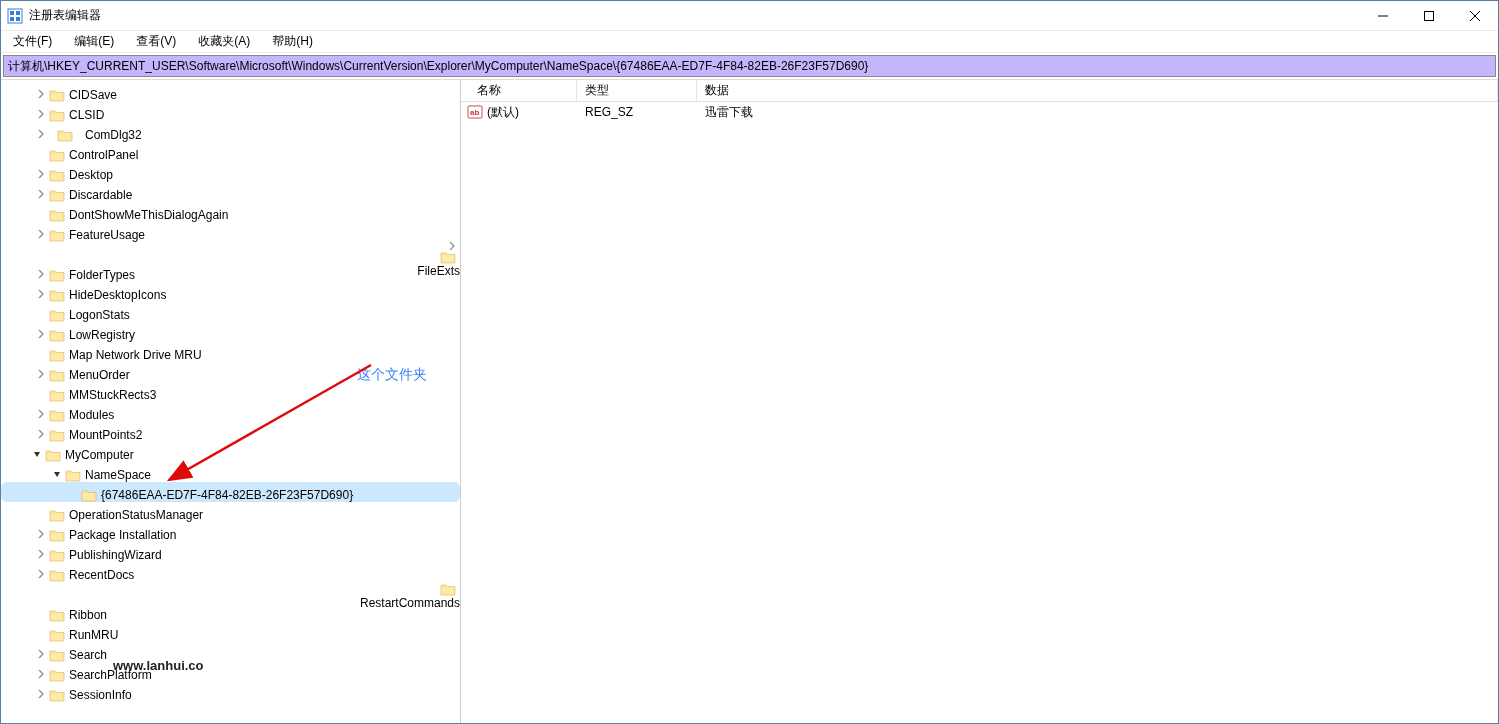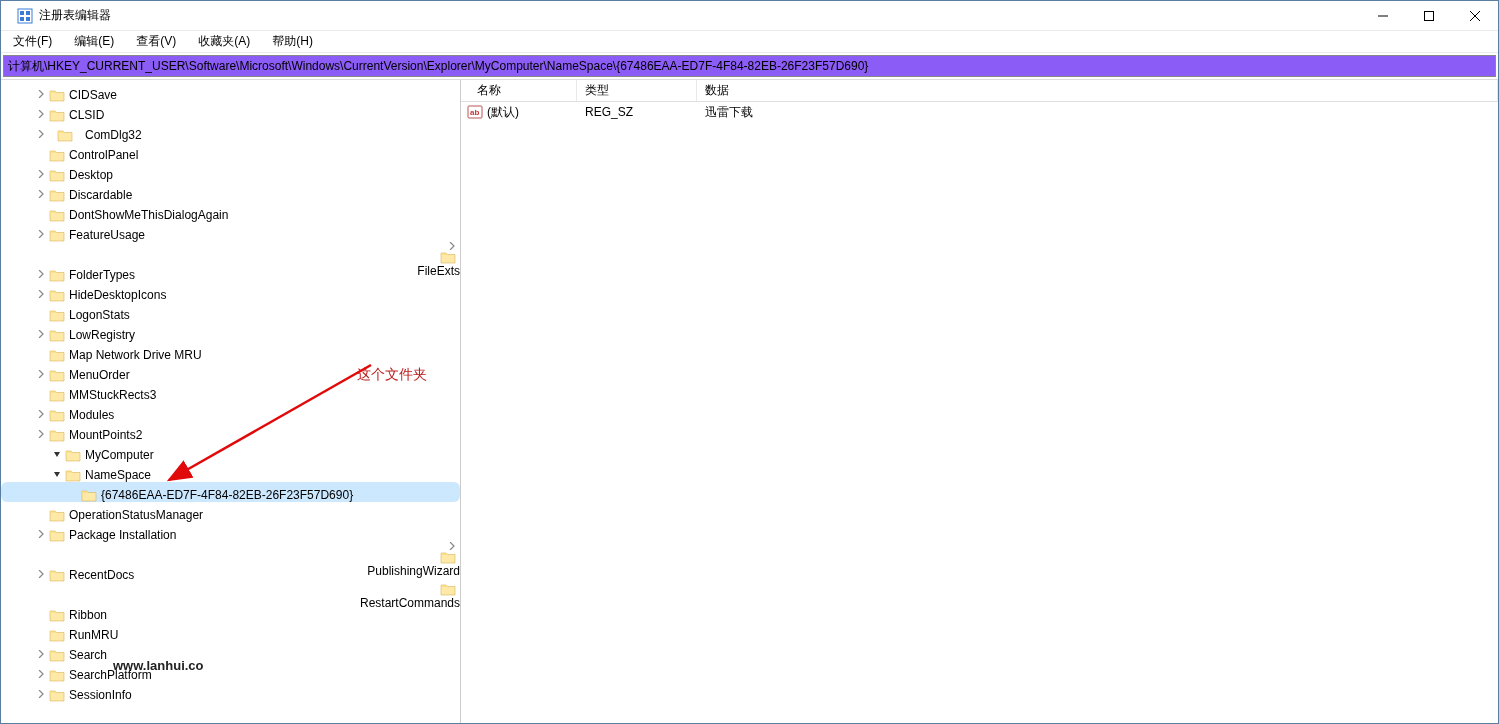--- a/index.html
+++ b/index.html
@@ -19,21 +19,21 @@
     display: flex;
     flex-direction: column;
     border: 1px solid #5a7ea0;
   }
   
   .title-bar {
     height: 30px;
     background: #fff;
     display: flex;
     align-items: center;
-    padding-left: 16px;
+    padding-left: 6px;
     border-bottom: 1px solid #eaeaea;
   }
   .title-icon {
     width: 16px; height: 16px;
     margin-right: 6px;
   }
   .title-text { flex: 1; font-size: 12px; }
   .win-controls { display: flex; height: 100%; }
   .win-btn {
     width: 46px;
@@ -53,21 +53,21 @@
   }
   .menu-item { cursor: pointer; padding: 2px 4px; }
   
   .address-bar {
     height: 22px;
     border: 1px solid #888;
     margin: 2px;
     display: flex; align-items: center;
     padding: 0 4px;
     font-size: 12px;
-    background: #8b5cf6;
+    background: #c4b5fd;
   }
   
   .main {
     flex: 1;
     display: flex;
     overflow: hidden;
     border-top: 1px solid #ddd;
   }
   .tree-pane {
     width: 460px;
@@ -144,21 +144,21 @@
   .list-header .col-data { flex: 1; }
   
   .annotation {
     position: absolute;
     pointer-events: none;
     z-index: 50;
   }
   .annotation-text {
     position: absolute;
     font-size: 14px;
-    color: #b91c1c;
+    color: #3b82f6;
   }
   .watermark {
     position: absolute;
     font-size: 13px;
     color: #222;
     font-weight: bold;
     pointer-events: none;
   }
   
   .tree-pane::-webkit-scrollbar { width: 16px; }
@@ -388,40 +388,40 @@
             <span class="expander">
               <svg width="8" height="8" viewBox="0 0 8 8">
                 <path d="M2 0 L6 4 L2 8" fill="none" stroke="#888" stroke-width="1.2"></path>
               </svg>
             </span>
             <span class="folder-icon"><svg width="16" height="14" viewBox="0 0 16 14">
                 <use href="#folder-svg"></use>
               </svg></span>
             <span class="tree-label">MountPoints2</span>
           </div>
+          <div class="tree-row" style="padding-left: 28px;">
+            <span class="expander open">
+              <svg width="8" height="8" viewBox="0 0 8 8">
+                <path d="M1 2 L7 2 L4 7 Z" fill="#333"></path>
+              </svg>
+            </span>
+            <span class="folder-icon"><svg width="16" height="14" viewBox="0 0 16 14">
+                <use href="#folder-svg"></use>
+              </svg></span>
+            <span class="tree-label">MyComputer</span>
+          </div>
           <div class="tree-row" style="padding-left: 48px;">
             <span class="expander open">
               <svg width="8" height="8" viewBox="0 0 8 8">
                 <path d="M1 2 L7 2 L4 7 Z" fill="#333"></path>
               </svg>
             </span>
             <span class="folder-icon"><svg width="16" height="14" viewBox="0 0 16 14">
                 <use href="#folder-svg"></use>
               </svg></span>
-            <span class="tree-label">MyComputer</span>
-          </div>
-          <div class="tree-row" style="padding-left: 48px;">
-            <span class="expander open">
-              <svg width="8" height="8" viewBox="0 0 8 8">
-                <path d="M1 2 L7 2 L4 7 Z" fill="#333"></path>
-              </svg>
-            </span>
-            <span class="folder-icon"><svg width="16" height="14" viewBox="0 0 16 14">
-                <use href="#folder-svg"></use>
-              </svg></span>
             <span class="tree-label">NameSpace</span>
           </div>
           <div class="tree-row selected" style="padding-left: 64px; border-radius: 6px;">
             <span class="expander"></span>
             <span class="folder-icon"><svg width="16" height="14" viewBox="0 0 16 14">
                 <use href="#folder-svg"></use>
               </svg></span>
             <span class="tree-label">{67486EAA-ED7F-4F84-82EB-26F23F57D690}</span>
           </div>
           <div class="tree-row" style="padding-left: 32px;">
@@ -435,21 +435,21 @@
             <span class="expander">
               <svg width="8" height="8" viewBox="0 0 8 8">
                 <path d="M2 0 L6 4 L2 8" fill="none" stroke="#888" stroke-width="1.2"></path>
               </svg>
             </span>
             <span class="folder-icon"><svg width="16" height="14" viewBox="0 0 16 14">
                 <use href="#folder-svg"></use>
               </svg></span>
             <span class="tree-label">Package Installation</span>
           </div>
-          <div class="tree-row" style="padding-left: 32px; flex-direction: column;">
+          <div class="tree-row" style="padding-left: 32px;">
             <span class="expander">
               <svg width="8" height="8" viewBox="0 0 8 8">
                 <path d="M2 0 L6 4 L2 8" fill="none" stroke="#888" stroke-width="1.2"></path>
               </svg>
             </span>
             <span class="folder-icon"><svg width="16" height="14" viewBox="0 0 16 14">
                 <use href="#folder-svg"></use>
               </svg></span>
             <span class="tree-label">PublishingWizard</span>
           </div>

